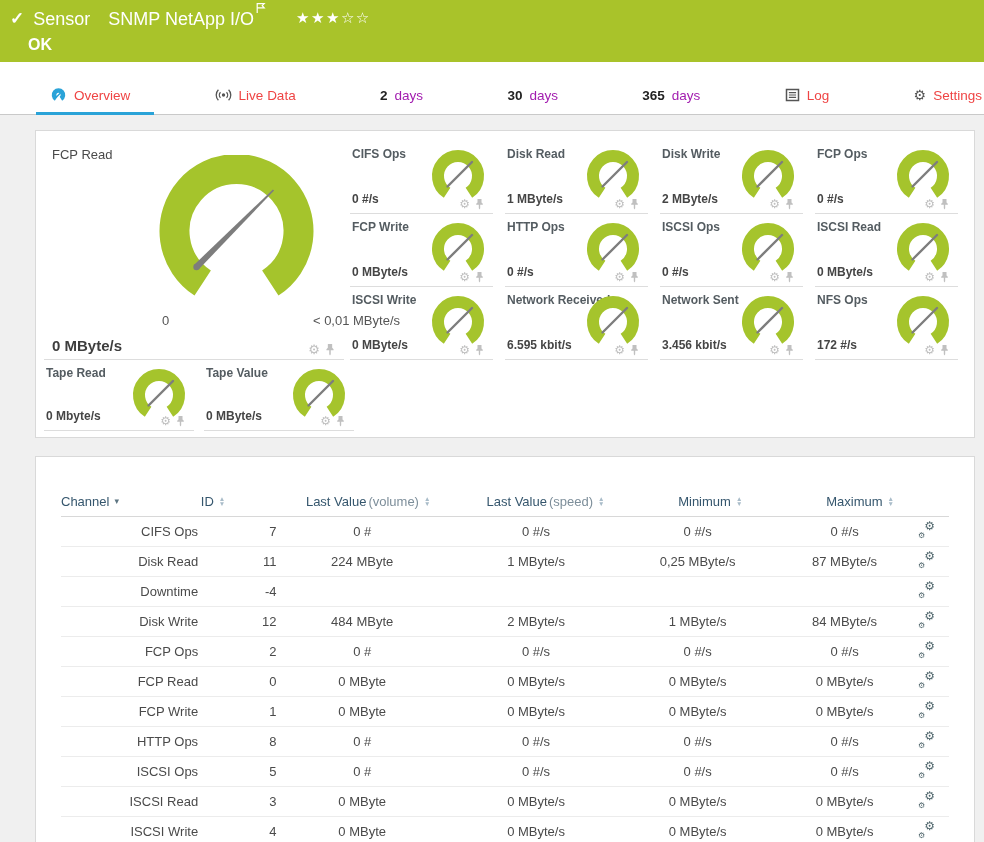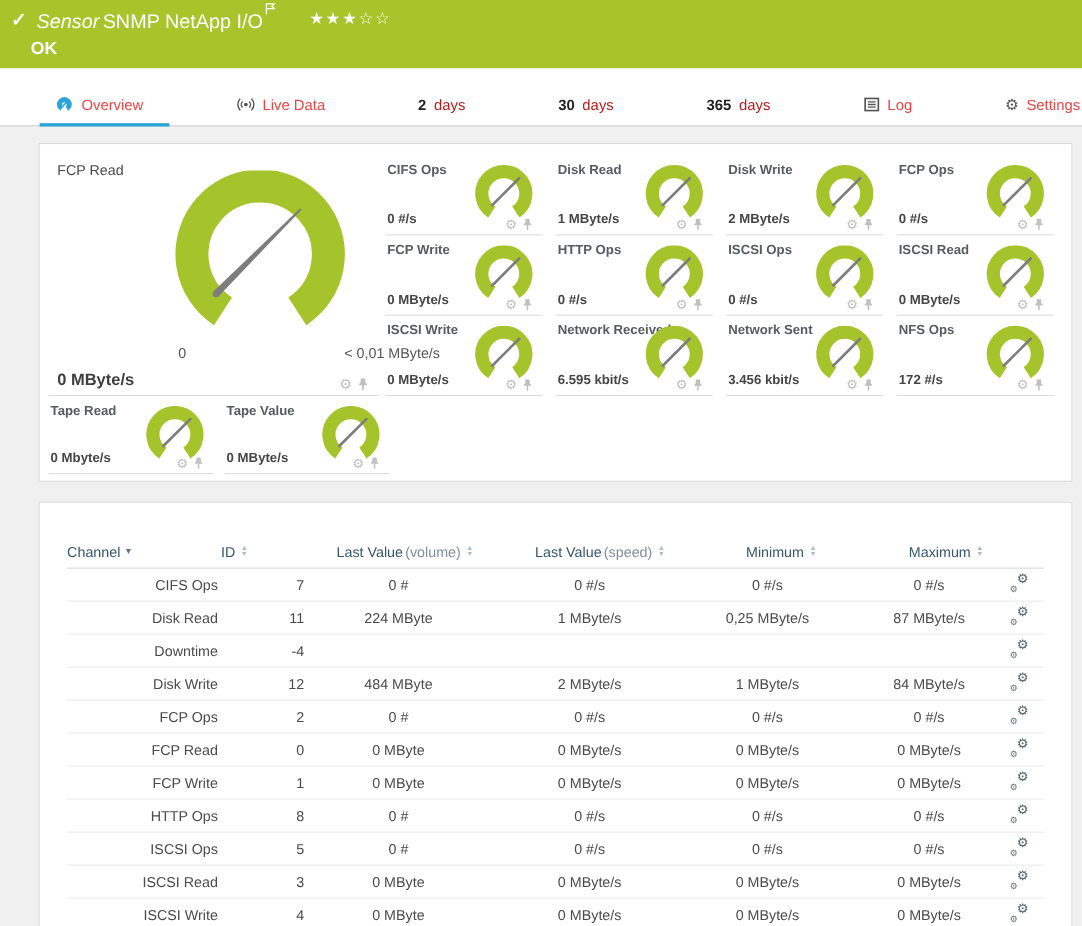--- a/index.html
+++ b/index.html
@@ -3,34 +3,34 @@
 <meta charset="utf-8">
 <style>
   * { box-sizing: border-box; margin: 0; padding: 0; }
   body { font-family: "Liberation Sans", sans-serif; background: #e8e8e8; }
   .page { width: 984px; height: 842px; background: #f0f0f0; position: relative; overflow: hidden; }
 
   
   .topbar { height: 62px; background: #a9c32a; color: #fff; position: relative; }
   .topbar-line { display: flex; align-items: flex-start; padding: 8px 0 0 10px; }
   .check { font-size: 17px; font-weight: bold; line-height: 22px; }
-  .kind { font-style: italic; font-size: 18px; margin-left: 9px; line-height: 22px; }
-  .title { font-size: 18px; margin-left: 3px; line-height: 22px; }
+  .kind { font-size: 18px; margin-left: 9px; line-height: 22px; }
+  .title { font-size: 18px; margin-left: 18px; line-height: 22px; }
   .flag-sup { margin-left: 2px; vertical-align: super; line-height: 10px; display: inline-block; transform: translateY(-6px); }
   .stars { margin-left: 30px; font-size: 15px; letter-spacing: 1.5px; line-height: 20px; cursor: pointer; }
   .ok-text { position: absolute; left: 28px; top: 36px; font-size: 16px; font-weight: bold; }
 
   
   .tabs-wrap { height: 53px; background: #fff; display: flex; align-items: flex-end; }
   .tabs { display: flex; width: 100%; padding-left: 48px; justify-content: space-between; border-bottom: 1px solid #c9c9c9; }
   .tab { display: flex; align-items: center; gap: 7px; padding: 9px 2px 11px 2px; font-size: 13.5px; color: #444; position: relative; cursor: pointer; white-space: nowrap; }
   .tab.active::after { content: ""; position: absolute; left: -12px; right: -22px; bottom: -1px; height: 3px; background: #2aa3d8; }
   .tab-num { font-weight: bold; color: #222; }
   .tab-label { color: #ef4444; }
-  .tab-label.light { color: #b91c1c; text-align: right; }
+  .tab-label.light { color: #a21caf; text-align: right; }
   .tab-icon { display: inline-flex; align-items: center; }
   .gear-txt { font-size: 14px; color: #555; line-height: 14px; }
 
   
   .card { background: #fff; border: 1px solid #d9d9d9; width: 940px; margin-left: 35px; }
   .gauges-card { margin-top: 15px; height: 308px; padding-top: 10px; }
   .table-card { margin-top: 18px; height: 430px; }
 
   
   .gauges-top { display: flex; }

